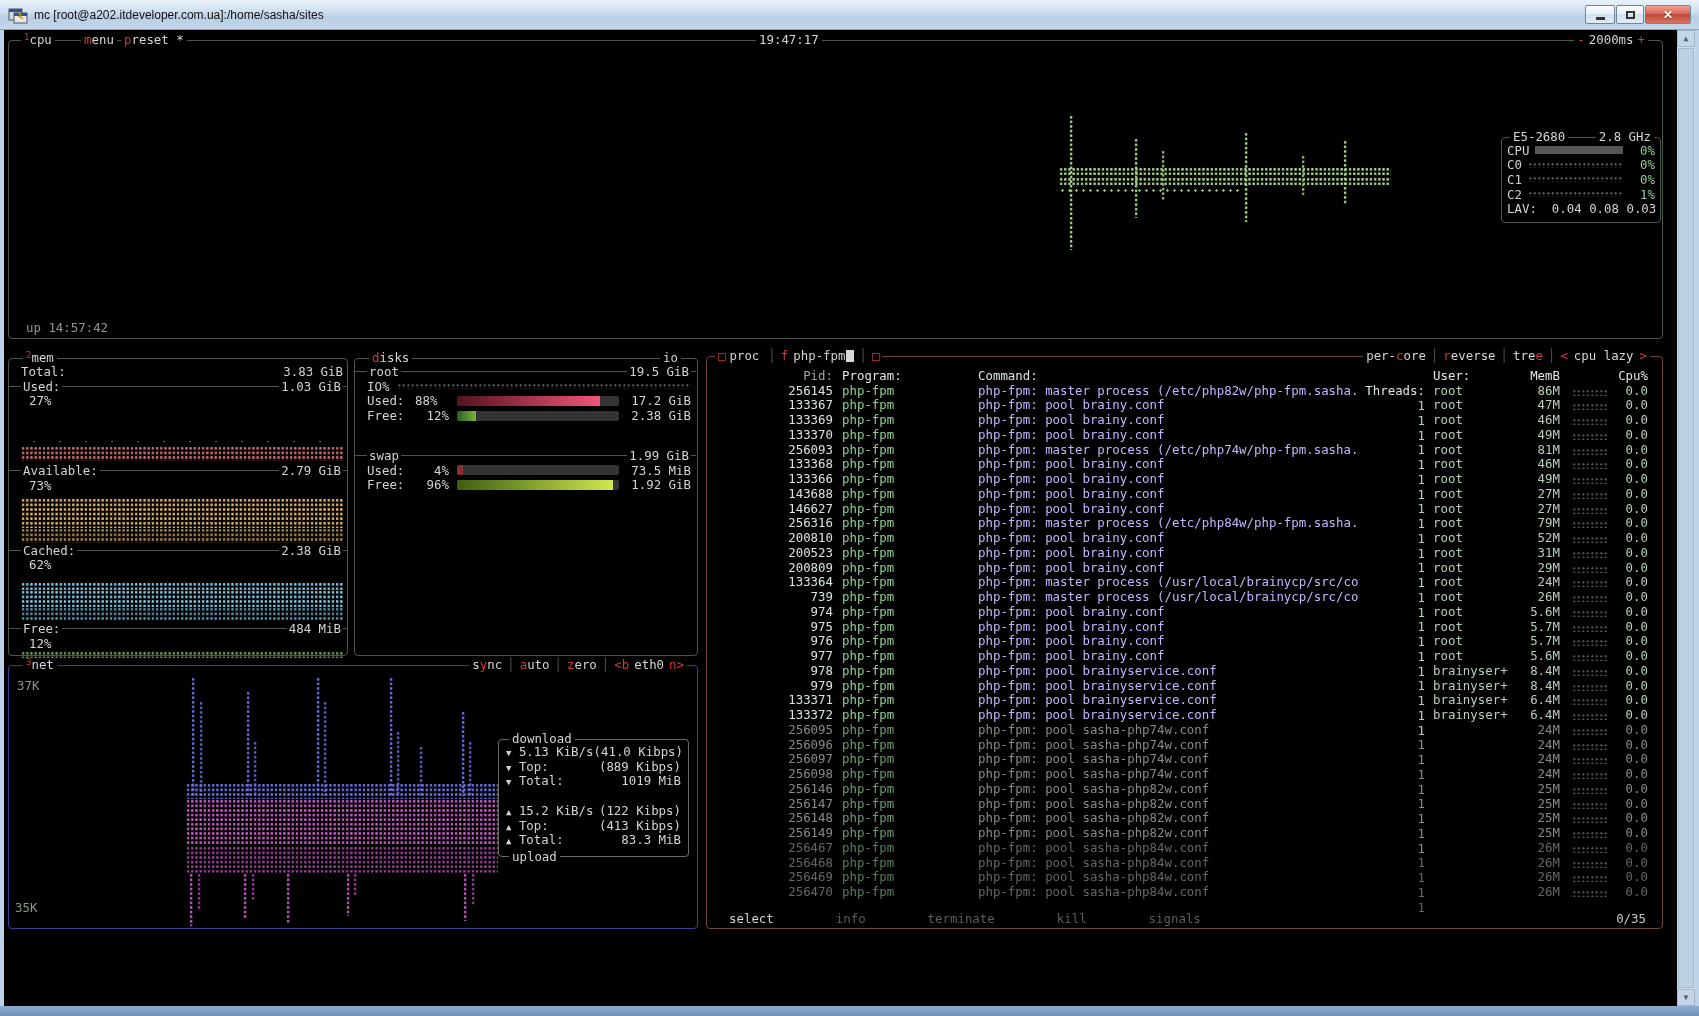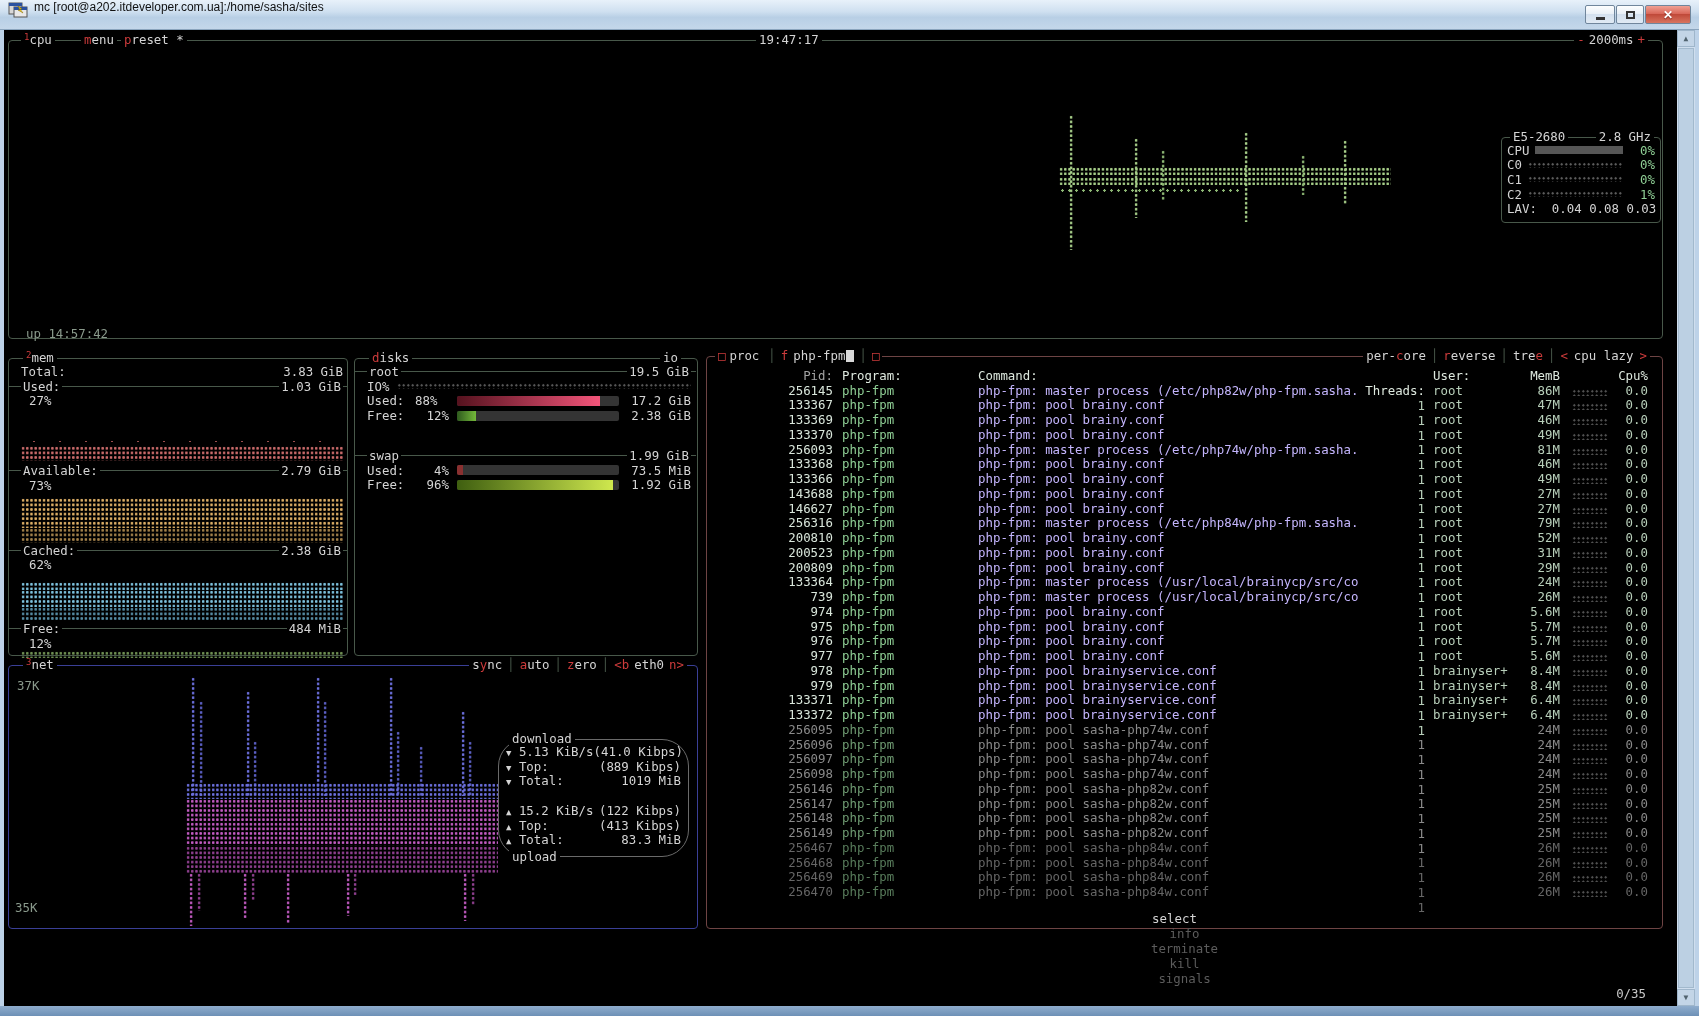--- a/index.html
+++ b/index.html
@@ -2,21 +2,21 @@
 <html><head>
 <meta charset="utf-8">
 <style>
   * { margin:0; padding:0; box-sizing:border-box; }
   html,body { width:1699px; height:1016px; background:#000; overflow:hidden; }
   .window { position:relative; width:1699px; height:1016px; background:#000;
             font-family:"DejaVu Sans Mono", monospace; }
   
   .titlebar { position:absolute; left:0; top:0; width:100%; height:30px;
     background:linear-gradient(#e8f1fa,#cfe0f0 40%,#b8cfe5 60%,#c4d7ea);
-    border-bottom:1px solid #8aa4bd; display:flex; 
+    border-bottom:1px solid #8aa4bd; display:flex; align-items:center;
     font-family:"Liberation Sans", sans-serif; font-size:12px; color:#111; }
   .app-icon { width:20px; height:18px; margin:0 6px 0 8px; }
   .win-controls { position:absolute; right:8px; top:5px; display:flex; gap:1px; }
   .win-btn { height:19px; border:1px solid #70869c; border-radius:2px;
     display:flex; align-items:center; justify-content:center;
     background:linear-gradient(#fdfefe,#e9f0f7 45%,#d3e0ee 50%,#e0eaf4); color:#333; }
   .win-btn.min { width:30px; } .win-btn.max { width:28px; }
   .win-btn.close { width:46px; background:linear-gradient(#f0a093,#d9685a 45%,#c04a3a 50%,#d8745f);
     color:#fff; font-weight:bold; }
   .minbar { width:9px; height:3px; background:#333; margin-top:7px; }
@@ -78,21 +78,21 @@
   .c-dots { width:36px; margin-left:12px; height:7px; align-self:center; margin-top:4px;
     background-image:radial-gradient(#585858 1px, transparent 1.25px); background-size:4.5px 4.5px; }
   .c-cpu  { width:40px; justify-content:flex-end; }
   .phead .pcell { color:#a3a3a3; }
   .phead .c-prog, .phead .c-cmd, .phead .c-thr, .phead .c-user, .phead .c-mem, .phead .c-cpu { color:#dde8de; }
   .prow.dimlvl1, .prow.dimlvl1 .c-pid, .prow.dimlvl1 .c-cmd { color:#8a8a8a; }
   .prow.dimlvl1 .c-prog { color:#6f9b72; }
   .prow.dimlvl2, .prow.dimlvl2 .c-pid, .prow.dimlvl2 .c-cmd { color:#666666; }
   .prow.dimlvl2 .c-prog { color:#587c5b; }
   .pfoot { position:absolute; left:6px; right:16px; bottom:2px; height:14.75px;
-    display:flex; align-items:center; color:#5c5c5c; white-space:pre;flex-direction:column; }
+    display:flex; align-items:center; color:#5c5c5c; white-space:pre; }
   .pfoot .sel-item { color:#d4d4d4; }
   .pfoot span { margin-right:26px;margin-left:36px; }
   .sep { color:#48584a; padding:0 5px; }
   .cursor { display:inline-block; width:8px; height:12px; background:#d8d8d8; margin-left:1px; }
   .spike { position:absolute; width:5px; }
 </style>
 </head>
 <body>
 
 <div class="window">
@@ -166,21 +166,21 @@
             <span class="e5dots"></span>
             <span class="pct-g">1%</span>
           </div>
           <div class="e5row">
             <span>LAV:</span>
             <span style="margin-left:15px;">0.04 0.08 0.03</span>
           </div>
         </div>
       </div>
 
-      <div class="dimtx" style="position:absolute;left:17px;top:285px;white-space:pre;">up 14:57:42</div>
+      <div class="dimtx" style="position:absolute;left:17px;top:279px;white-space:pre;">up 14:57:42</div>
     </div>
 
     <div class="box" style="left:4px;top:328px;width:340px;height:298px;">
       <div class="btitle" style="left:14px;"><span class="sup">2</span><span>mem</span></div>
       <div style="position:absolute;left:12px;right:4px;top:5px;">
         <div class="trow sb-between">
           <span>Total:</span><span>3.83 GiB</span>
         </div>
         <div class="trow sb-between linerow">
           <span>Used:</span><span>1.03 GiB</span>
@@ -276,21 +276,21 @@
       <div class="dots spike" style="--c:#c05ac0;left:180px;top:207px;height:53px;"></div>
       <div class="dots spike" style="--c:#8f3f8f;left:188px;top:207px;height:38px;"></div>
       <div class="dots spike" style="--c:#c05ac0;left:234px;top:207px;height:46px;"></div>
       <div class="dots spike" style="--c:#8f3f8f;left:242px;top:207px;height:28px;"></div>
       <div class="dots spike" style="--c:#c05ac0;left:277px;top:207px;height:50px;"></div>
       <div class="dots spike" style="--c:#c05ac0;left:337px;top:207px;height:43px;"></div>
       <div class="dots spike" style="--c:#8f3f8f;left:344px;top:207px;height:23px;"></div>
       <div class="dots spike" style="--c:#c05ac0;left:454px;top:207px;height:48px;"></div>
       <div class="dots spike" style="--c:#8f3f8f;left:462px;top:207px;height:33px;"></div>
 
-      <div class="box" style="left:489px;top:73px;width:191px;height:118px;border-color:#6a6a6a;border-radius:27px;">
+      <div class="box" style="left:489px;top:73px;width:191px;height:118px;border-color:#6a6a6a;">
         <div class="btitle" style="left:10px;"><span>download</span></div>
         <div class="btitle" style="left:10px;top:auto;bottom:-8px;"><span>upload</span></div>
         <div style="position:absolute;left:7px;right:7px;top:4px;">
           <div class="trow sb-between">
             <span><span style="font-size:9px;">▼</span> <span>5.13 KiB/s</span></span>
             <span>(41.0 Kibps)</span>
           </div>
           <div class="trow sb-between">
             <span><span style="font-size:9px;">▼</span> <span>Top:</span></span>
             <span>(889 Kibps)</span>

